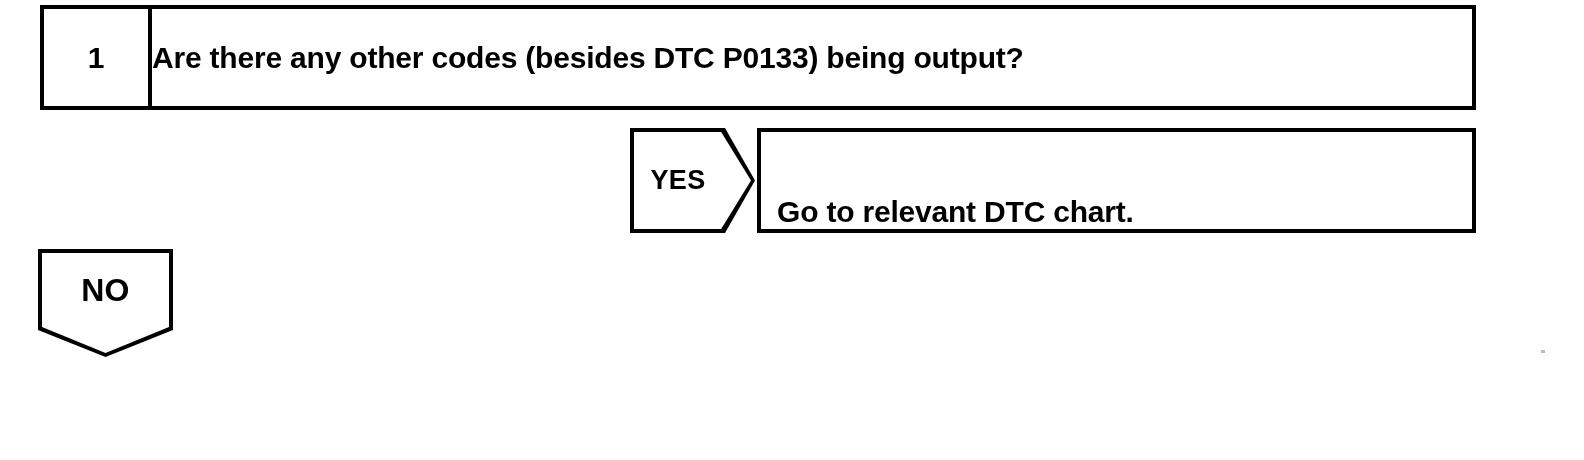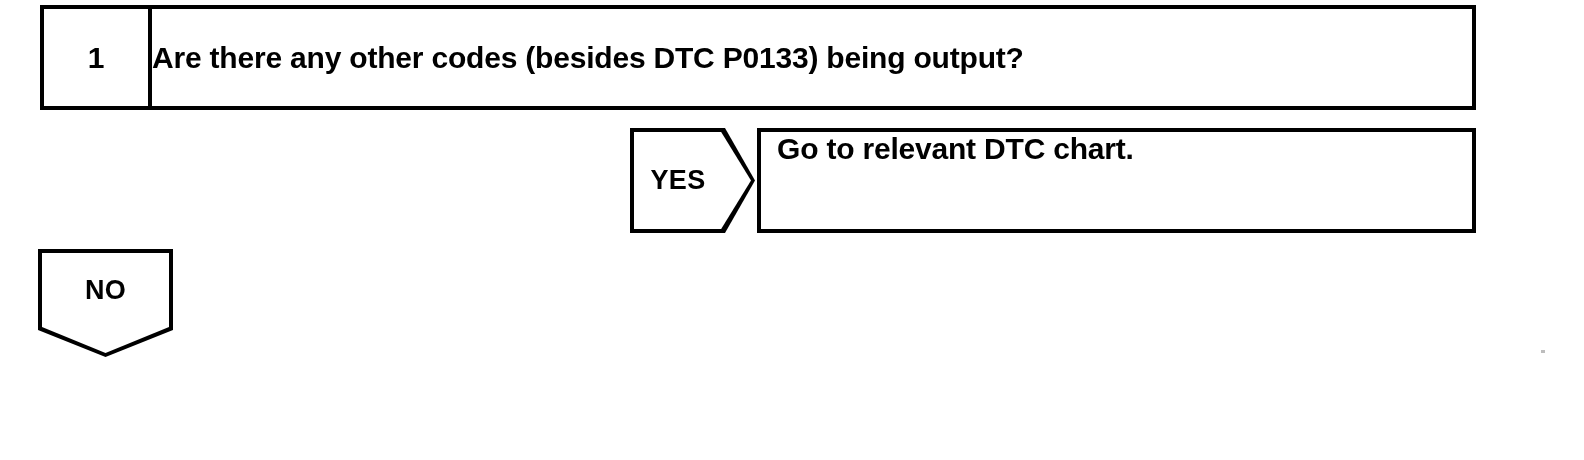--- a/index.html
+++ b/index.html
@@ -101,21 +101,21 @@
     position: absolute;
     left: 757px;
     top: 128px;
     width: 719px;   
     height: 105px;  
     border: 4px solid #000000;
     border-left-width: 4px;
     box-sizing: border-box;
     background: #ffffff;
     display: flex;
-    align-items: flex-start;
+    align-items: flex-end;
     padding-left: 16px;
   }
   .yes-action-text {
     font-size: 30px;
     font-weight: bold;
     color: #000000;
     white-space: nowrap;
     letter-spacing: -0.2px;
   }
 
@@ -142,21 +142,21 @@
   }
   .no-label {
     position: absolute;
     left: 0;
     top: 0;
     width: 135px;
     height: 82px;
     display: flex;
     align-items: center;
     justify-content: center;
-    font-size: 27px;
+    font-size: 32px;
     font-weight: bold;
     color: #000000;
     letter-spacing: 0.3px;
   }
 
   
   .scan-speck {
     position: absolute;
     left: 1541px;
     top: 350px;

